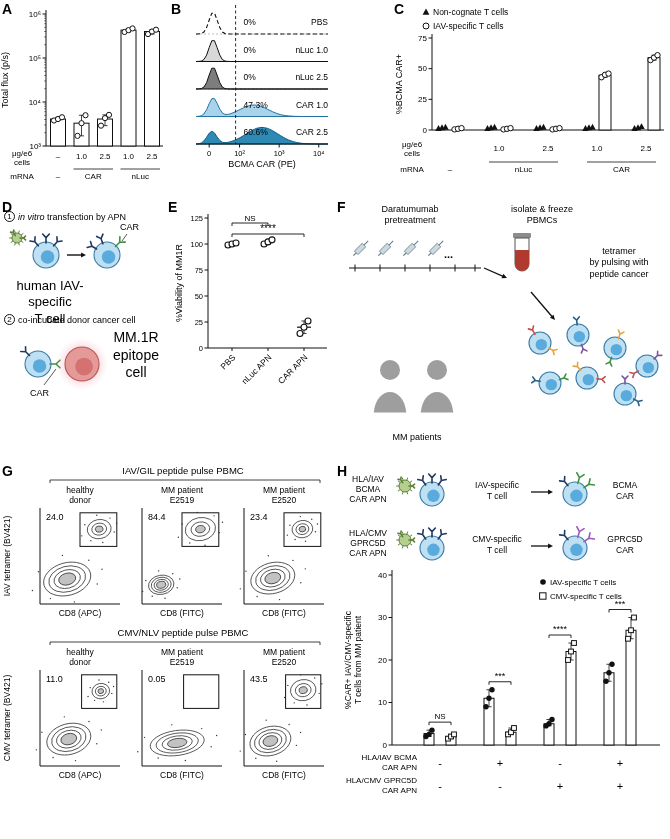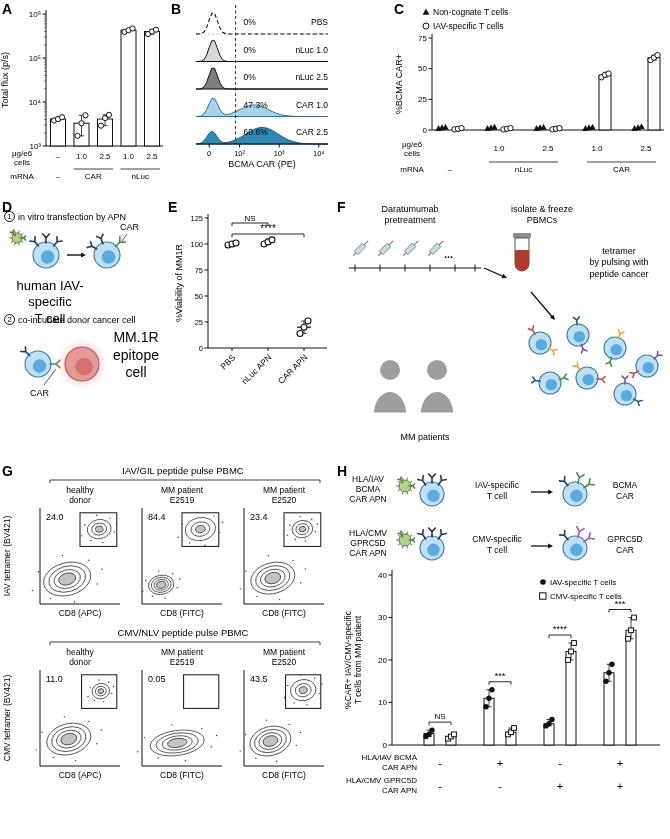--- a/index.html
+++ b/index.html
@@ -5,21 +5,21 @@
 *{margin:0;padding:0;box-sizing:border-box}
 html,body{background:#fff}
 body{font-family:"Liberation Sans",sans-serif;color:#000}
 #fig{position:relative;width:670px;height:839px;background:#fff;overflow:hidden}
 .plabel{position:absolute;font-size:14px;font-weight:bold}
 .txt{position:absolute;color:#000;line-height:1.25}
 .center{text-align:center}
 svg{position:absolute;overflow:visible}
 svg text{font-family:"Liberation Sans",sans-serif}
 .circnum{display:inline-block;width:11px;height:11px;border:1px solid #111;border-radius:50%;font-size:8px;text-align:center;line-height:10px;margin-right:3px;vertical-align:1px}
-.ital{}
+.ital{font-style:italic}
 </style>
 </head>
 <body>
 
 <div id="fig">
 
   <div class="plabel" style="left:2px;top:1px">A</div>
   <div class="plabel" style="left:171px;top:1px">B</div>
   <div class="plabel" style="left:394px;top:1px">C</div>
   <div class="plabel" style="left:2px;top:199px">D</div>
@@ -806,15 +806,15 @@
   <div class="txt center" style="left:345px;top:204px;width:130px;font-size:9px">
     <span>Daratumumab</span><br>
     <span>pretreatment</span>
   </div>
   <div class="txt" style="left:444px;top:248px;font-size:11px;font-weight:bold">...</div>
   <div class="txt center" style="left:568px;top:246px;width:102px;font-size:9px">
     <span>tetramer</span><br>
     <span>by pulsing with</span><br>
     <span>peptide cancer</span>
   </div>
-  <div class="txt center" style="left:360px;top:432px;width:130px;font-size:9px">MM patients</div>
+  <div class="txt center" style="left:352px;top:432px;width:130px;font-size:9px">MM patients</div>
 
 </div>
 
 </body></html>

